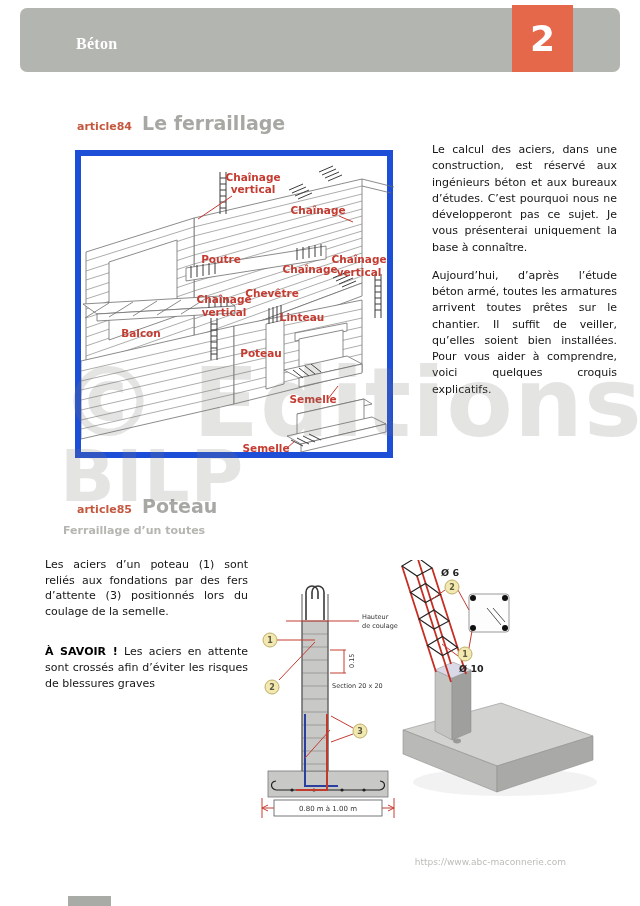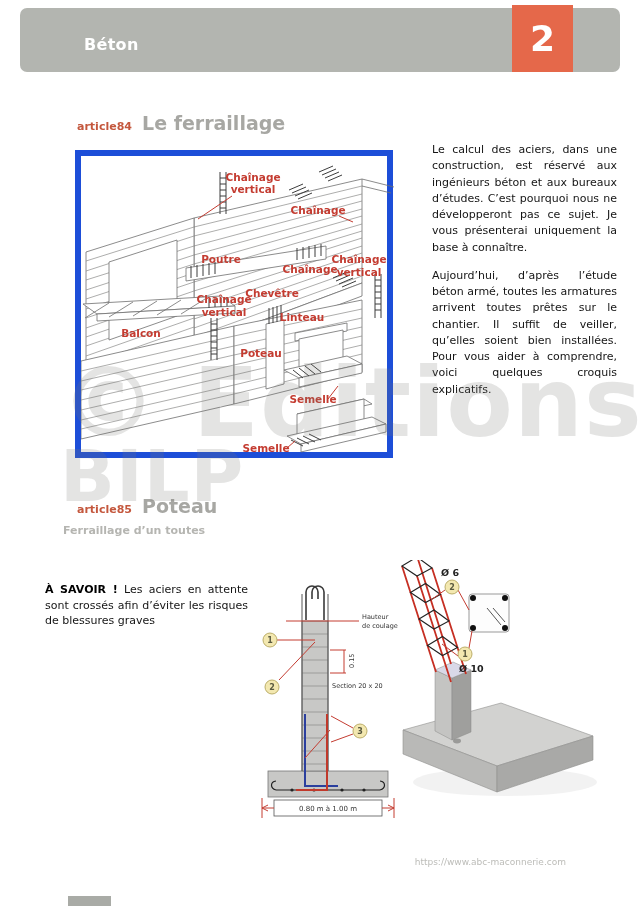--- a/index.html
+++ b/index.html
@@ -60,21 +60,21 @@
   .dimtext { fill:#333; font-size:6.5px; }
   .marker-circle { fill:#f3e8b0; stroke:#bcae69; stroke-width:1; }
   .marker-num { fill:#5a5a40; font-size:8px; font-weight:bold; text-anchor:middle; }
 </style>
 </head>
 <body>
 
 <div class="page">
 
   <div class="abs header-bar">
-    <span class="abs header-title" style="left:64px; top:27px; position:absolute;">Béton</span>
+    <span class="abs header-title" style="left:56px; top:27px; position:absolute;font-family:Liberation Serif, serif;">Béton</span>
   </div>
   <div class="abs chapter-box">
     <span class="chapter-num">2</span>
   </div>
 
   <div class="abs article-heading h84">
     <span class="article-id">article84</span>
     <span class="article-title">Le ferraillage</span>
   </div>
 
@@ -187,20 +187,21 @@
     <p>Aujourd’hui, d’après l’étude béton armé, toutes les armatures arrivent toutes prêtes sur le chantier. Il suffit de veiller, qu’elles soient bien installées. Pour vous aider à comprendre, voici quelques croquis explicatifs.</p>
   </div>
 
   <div class="abs article-heading h85">
     <span class="article-id">article85</span>
     <span class="article-title">Poteau</span>
   </div>
   <div class="abs subtitle85">Ferraillage d’un toutes</div>
 
   <div class="abs col85">
+    <p>Les aciers d’un poteau (1) sont reliés aux fondations par des fers d’attente (3) positionnés lors du coulage de la semelle.</p>
     <p class="savoir">
       <span class="savoir-label">À SAVOIR !</span>
       <span>Les aciers en attente sont crossés afin d’éviter les risques de blessures graves</span>
     </p>
   </div>
 
   <svg class="abs" style="left:258px; top:574px;" width="140" height="246" viewBox="0 0 140 246">
 
     <rect x="10" y="197" width="120" height="26" fill="#c8c8c6" stroke="#777" stroke-width=".8"></rect>
     <g>

